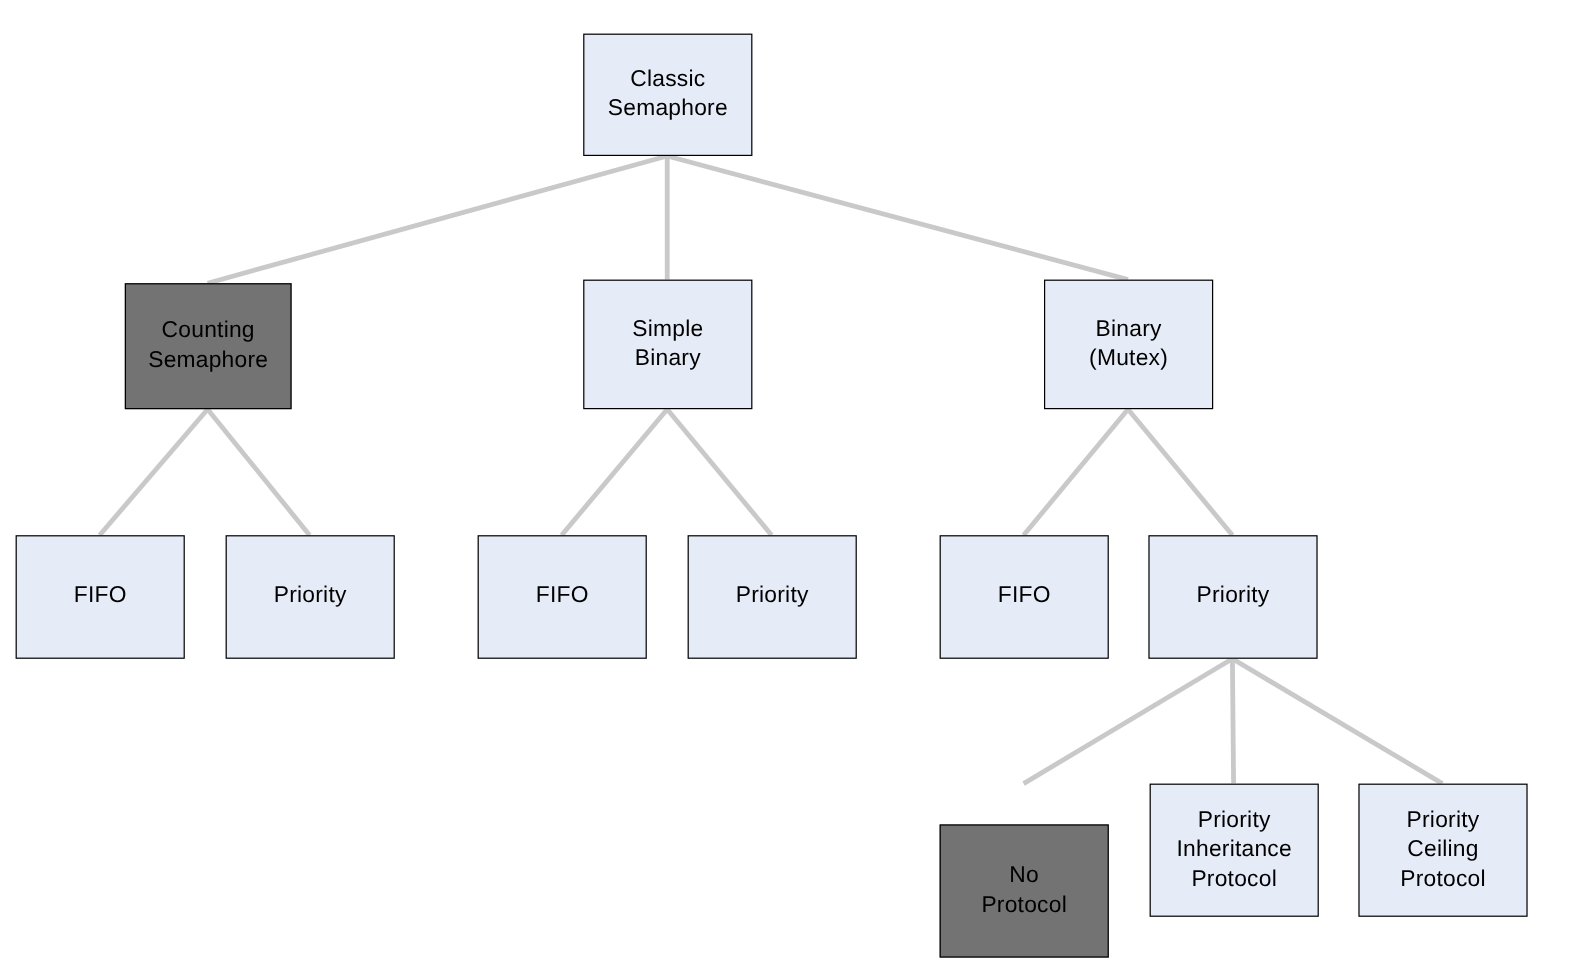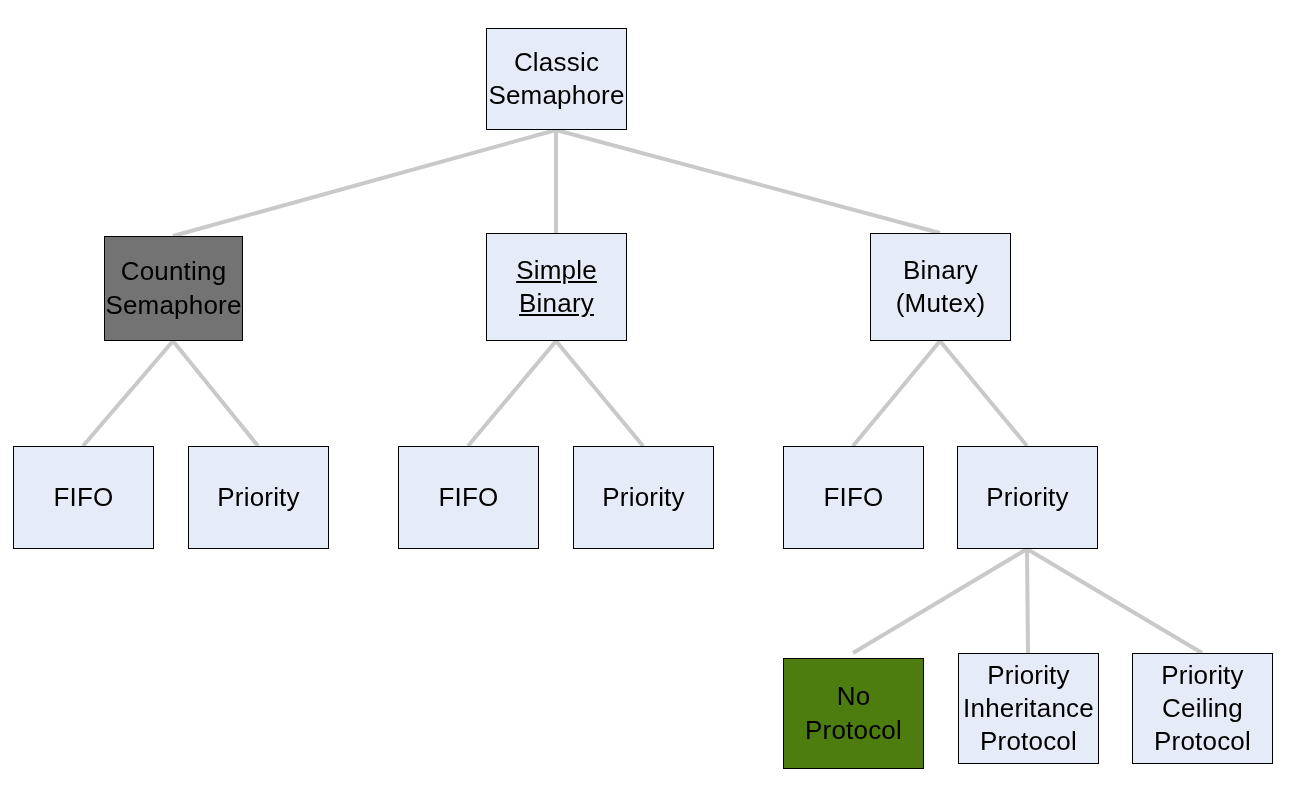--- a/index.html
+++ b/index.html
@@ -32,21 +32,21 @@
     background: #e6ecf7;
     border: 1.6px solid #000000;
     display: flex;
     align-items: center;
     justify-content: center;
     text-align: center;
     z-index: 2;
   }
   .node-label {
     font-family: "Liberation Sans", sans-serif;
-    font-size: 26px;
+    font-size: 19px;
     line-height: 1.27em;
     color: #000000;
     letter-spacing: 0.2px;
     white-space: pre-line;
     padding: 0 4px;
   }
 </style>
 </head>
 <body>
 
@@ -68,21 +68,21 @@
   <div id="node-layer">
       <div class="node-box" style="left: 486px; top: 28px; width: 141px; height: 102px; background: rgb(230, 236, 247); border-color: rgb(0, 0, 0);">
         <span class="node-label" style="color: rgb(0, 0, 0);">Classic
 Semaphore</span>
       </div>
       <div class="node-box" style="left: 104px; top: 236px; width: 139px; height: 105px; background: #737373; border-color: rgb(0, 0, 0);">
         <span class="node-label" style="color: rgb(0, 0, 0);">Counting
 Semaphore</span>
       </div>
       <div class="node-box" style="left: 486px; top: 233px; width: 141px; height: 108px; background: rgb(230, 236, 247); border-color: rgb(0, 0, 0);">
-        <span class="node-label" style="color: rgb(0, 0, 0); text-decoration: underline;">Simple
+        <span class="node-label" style="color: rgb(0, 0, 0);">Simple
 Binary</span>
       </div>
       <div class="node-box" style="left: 870px; top: 233px; width: 141px; height: 108px; background: rgb(230, 236, 247); border-color: rgb(0, 0, 0);">
         <span class="node-label" style="color: rgb(0, 0, 0);">Binary
 (Mutex)</span>
       </div>
       <div class="node-box" style="left: 13px; top: 446px; width: 141px; height: 103px; background: rgb(230, 236, 247); border-color: rgb(0, 0, 0);">
         <span class="node-label" style="color: rgb(0, 0, 0);">FIFO</span>
       </div>
       <div class="node-box" style="left: 188px; top: 446px; width: 141px; height: 103px; background: rgb(230, 236, 247); border-color: rgb(0, 0, 0);">
@@ -93,21 +93,21 @@
       </div>
       <div class="node-box" style="left: 573px; top: 446px; width: 141px; height: 103px; background: rgb(230, 236, 247); border-color: rgb(0, 0, 0);">
         <span class="node-label" style="color: rgb(0, 0, 0);">Priority</span>
       </div>
       <div class="node-box" style="left: 783px; top: 446px; width: 141px; height: 103px; background: rgb(230, 236, 247); border-color: rgb(0, 0, 0);">
         <span class="node-label" style="color: rgb(0, 0, 0);">FIFO</span>
       </div>
       <div class="node-box" style="left: 957px; top: 446px; width: 141px; height: 103px; background: rgb(230, 236, 247); border-color: rgb(0, 0, 0);">
         <span class="node-label" style="color: rgb(0, 0, 0);">Priority</span>
       </div>
-      <div class="node-box" style="left: 783px; top: 658px; width: 141px; height: 111px; background: #4d7c0f; border-color: rgb(0, 0, 0);">
+      <div class="node-box" style="left: 783px; top: 687px; width: 141px; height: 111px; background: #737373; border-color: rgb(0, 0, 0);">
         <span class="node-label" style="color: rgb(0, 0, 0);">No
 Protocol</span>
       </div>
       <div class="node-box" style="left: 958px; top: 653px; width: 141px; height: 111px; background: rgb(230, 236, 247); border-color: rgb(0, 0, 0);">
         <span class="node-label" style="color: rgb(0, 0, 0);">Priority
 Inheritance
 Protocol</span>
       </div>
       <div class="node-box" style="left: 1132px; top: 653px; width: 141px; height: 111px; background: rgb(230, 236, 247); border-color: rgb(0, 0, 0);">
         <span class="node-label" style="color: rgb(0, 0, 0);">Priority

